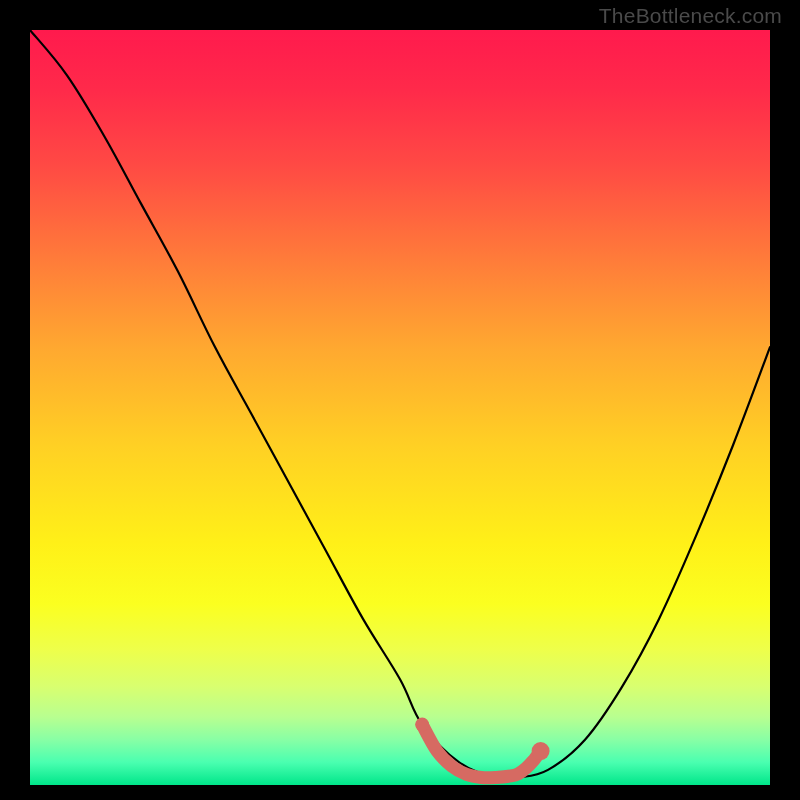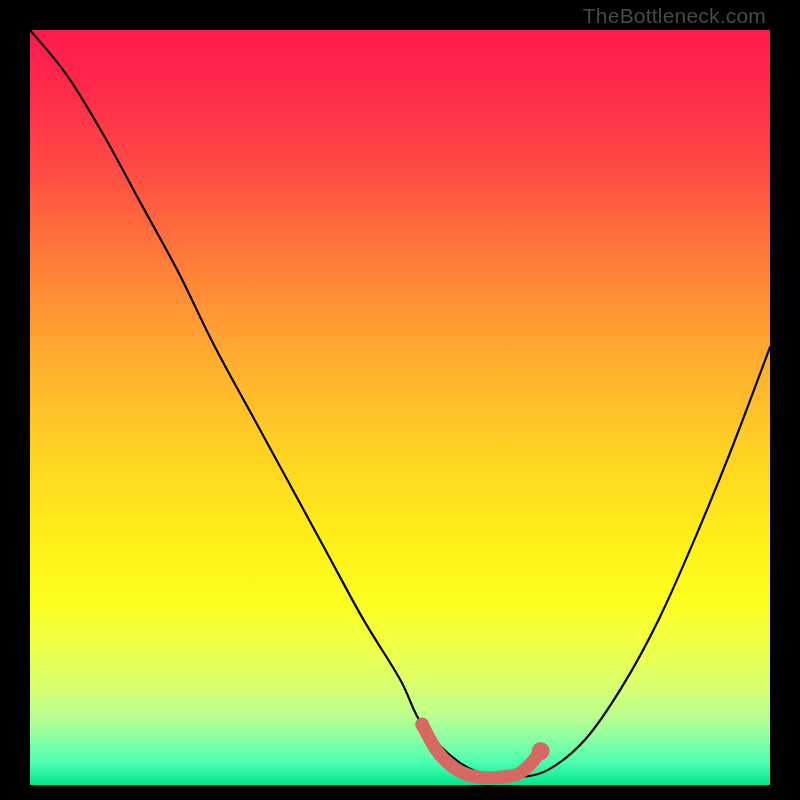--- a/index.html
+++ b/index.html
@@ -28,21 +28,21 @@
       #d8ff70 87%,
       #b8ff90 91%,
       #88ffa5 94%,
       #4affb0 97%,
       #00e68a 100%
     );
   }
   .watermark {
     position: absolute;
     top: 4px;
-    right: 34px;
+    right: 18px;
     color: #4a4a4a;
     font-family: Arial, Helvetica, sans-serif;
     font-size: 21px;
     font-weight: 400;
     letter-spacing: 0.2px;
     z-index: 5;
   }
   svg.curve-layer {
     position: absolute;
     inset: 0;

